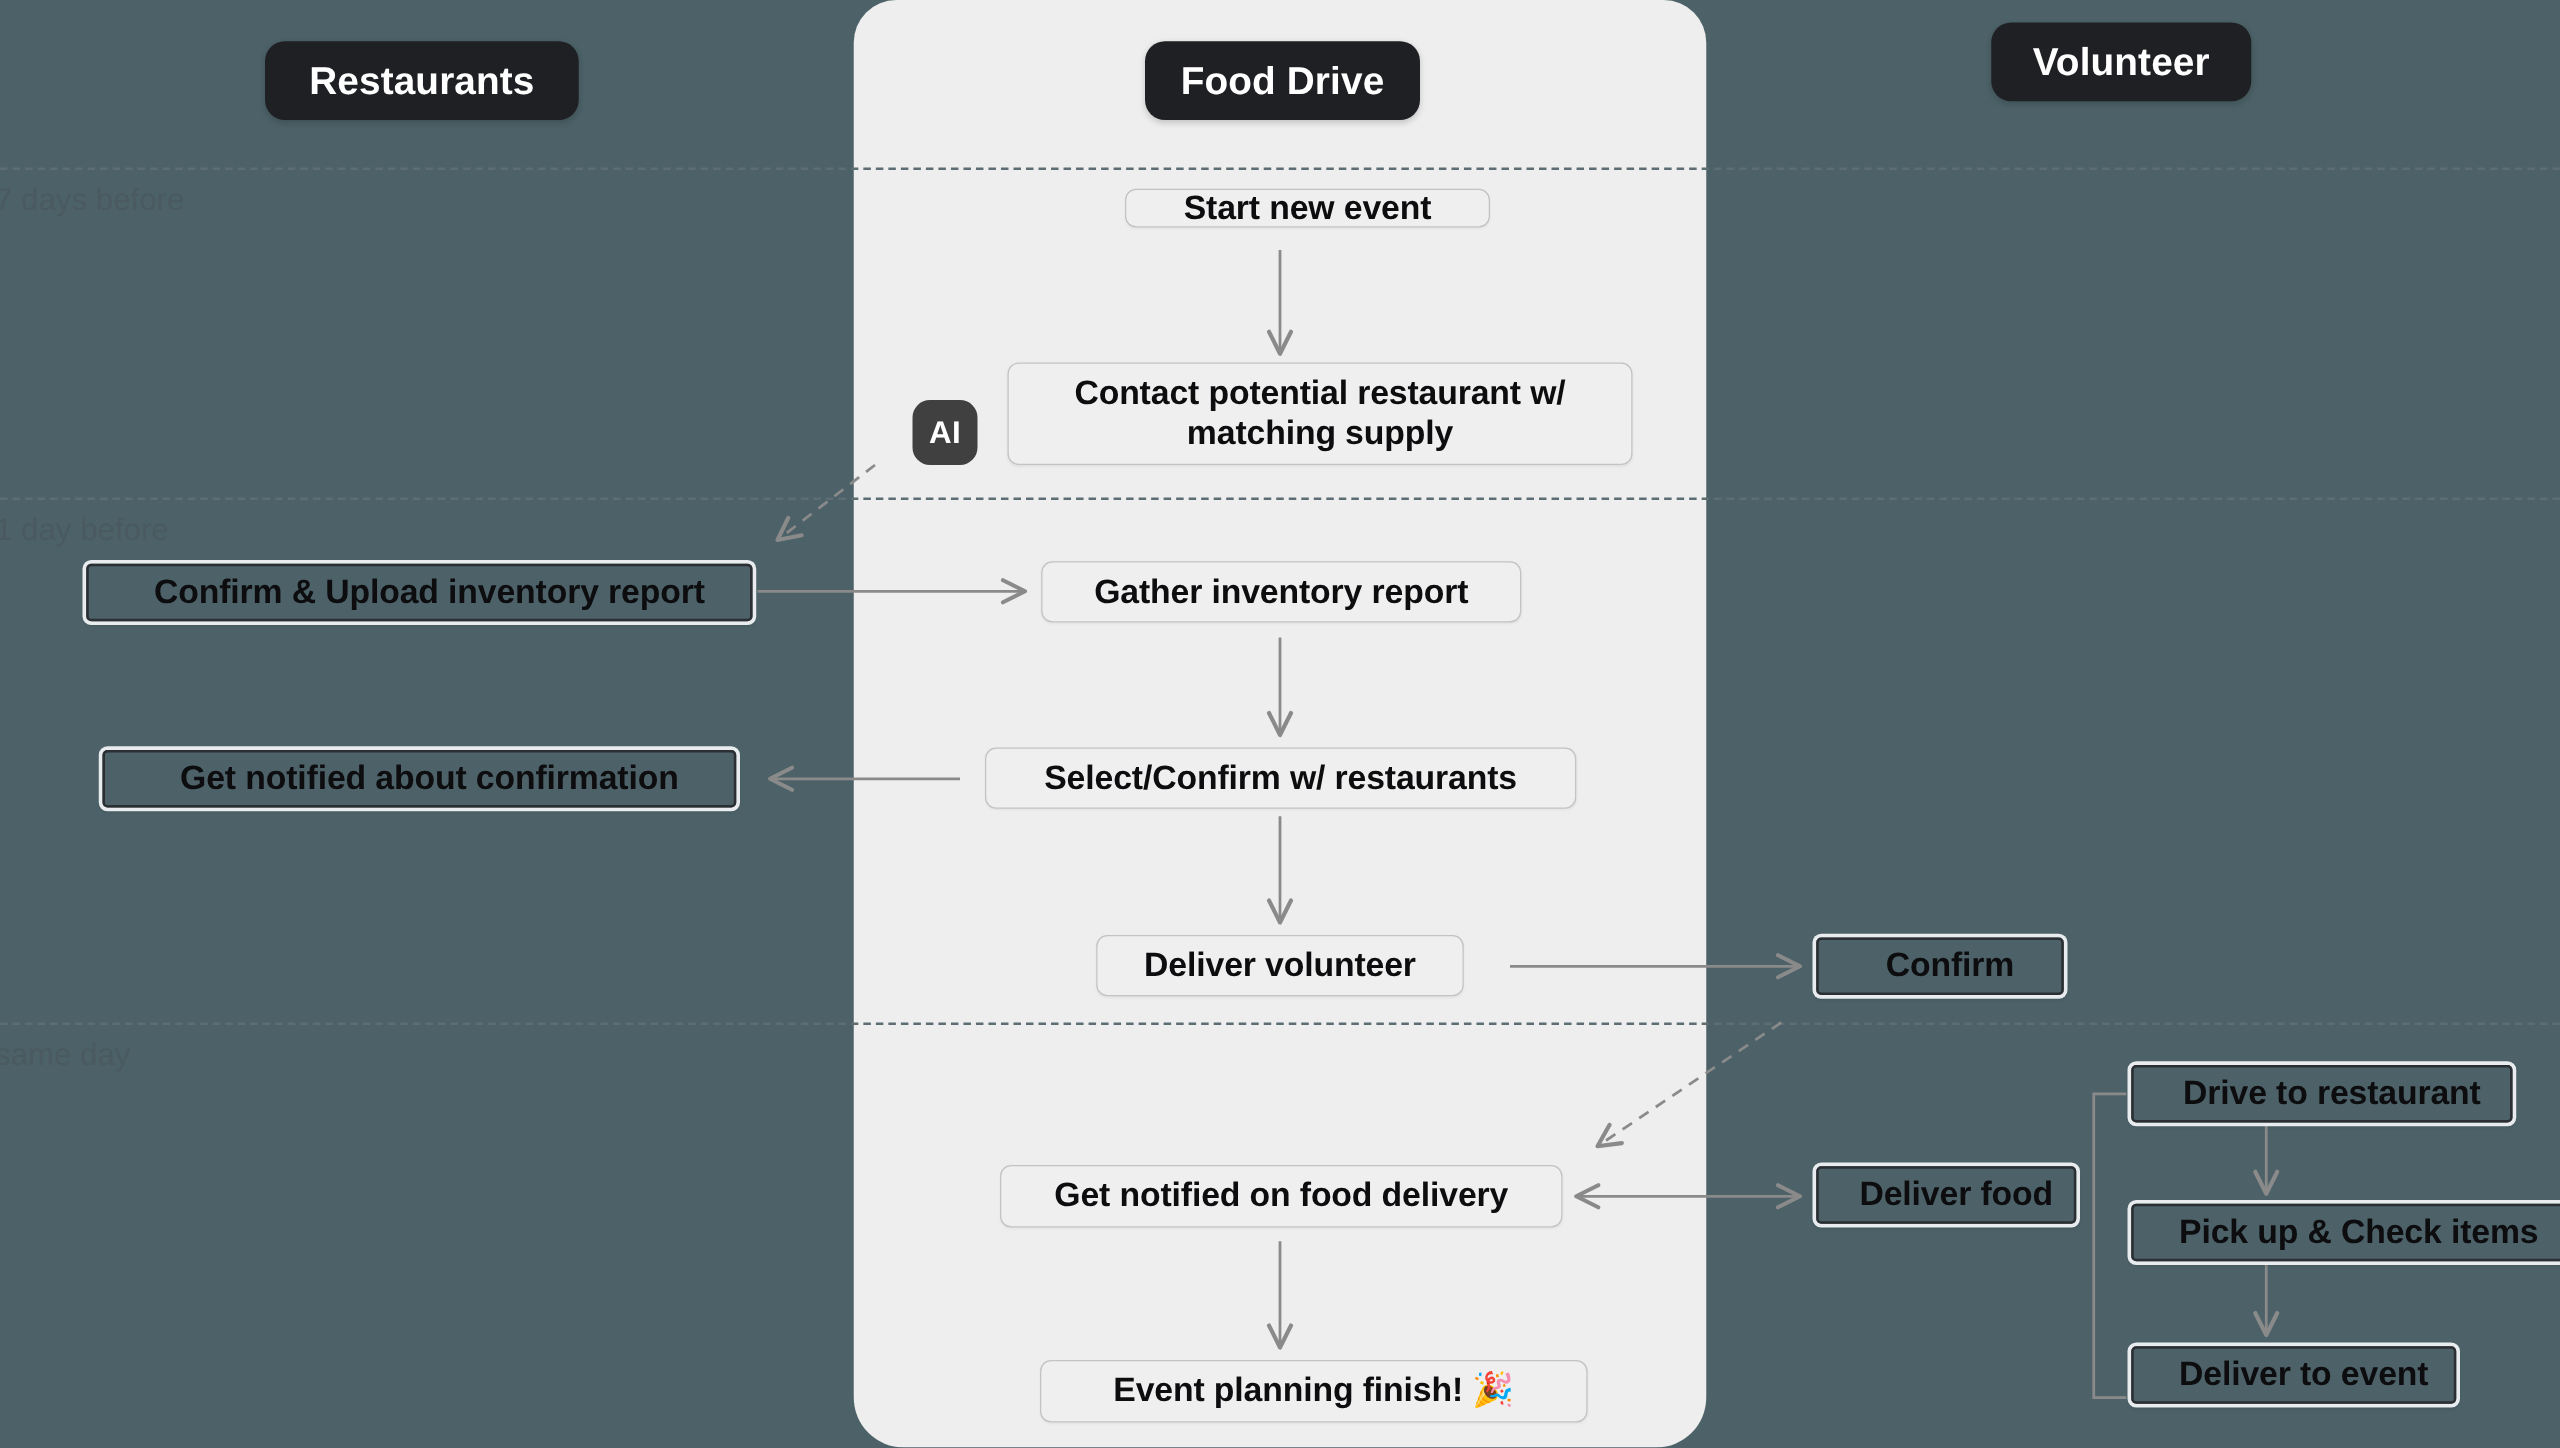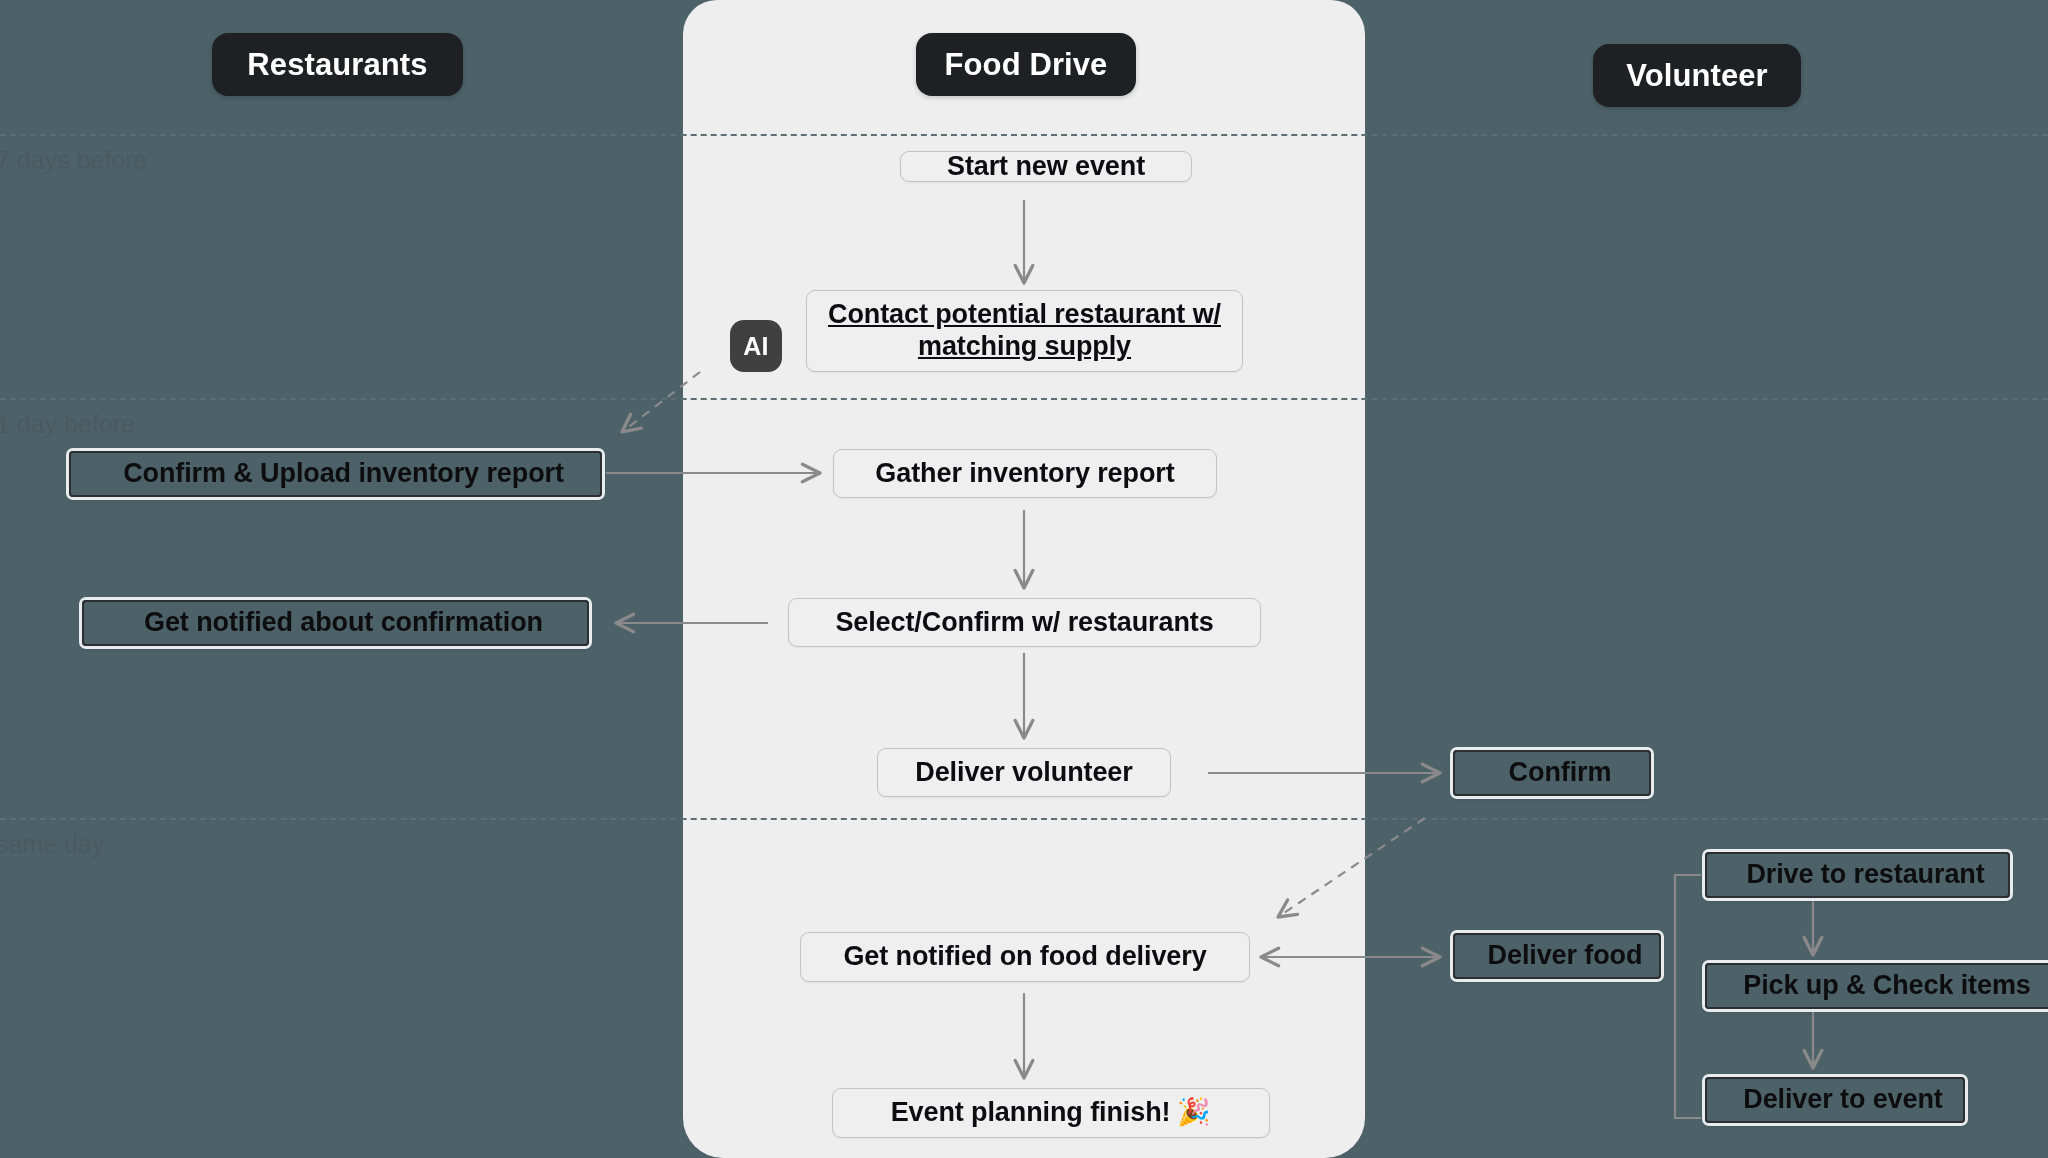--- a/index.html
+++ b/index.html
@@ -103,21 +103,21 @@
   <div class="phase-line" style="top:134px;"></div>
   <div class="phase-line" style="top:398px;"></div>
   <div class="phase-line" style="top:818px;"></div>
 
   <div class="phase-label" style="left:-4px;top:146px;">7 days before</div>
   <div class="phase-label" style="left:-4px;top:410px;">1 day before</div>
   <div class="phase-label" style="left:-4px;top:830px;">same day</div>
 
   <div class="col-header" style="left:212px;top:33px;width:251px;">Restaurants</div>
   <div class="col-header" style="left:916px;top:33px;width:220px;">Food Drive</div>
-  <div class="col-header" style="left:1593px;top:44px;width:208px;">Volunteer</div>
+  <div class="col-header" style="left:1593px;top:18px;width:208px;">Volunteer</div>
 
   <svg id="wires" viewBox="0 0 2048 1158">
     <defs>
       <marker id="arrowOpen" markerWidth="11" markerHeight="11" refX="9.2" refY="5.2" orient="auto" markerUnits="strokeWidth">
         <path d="M1.2,1.2 L9.2,5.2 L1.2,9.2" fill="none" stroke="#8a8a8a" stroke-width="1.5" stroke-linecap="round" stroke-linejoin="round"></path>
       </marker>
       <marker id="arrowOpenRev" markerWidth="11" markerHeight="11" refX="2.0" refY="5.2" orient="auto" markerUnits="strokeWidth">
         <path d="M10,1.2 L2,5.2 L10,9.2" fill="none" stroke="#8a8a8a" stroke-width="1.5" stroke-linecap="round" stroke-linejoin="round"></path>
       </marker>
     </defs>
@@ -148,21 +148,21 @@
       <line x1="1813" y1="1012" x2="1813" y2="1068" marker-end="url(#arrowOpen)"></line>
 
       <path d="M1701,875 L1675,875 L1675,1118 L1701,1118"></path>
     </g>
   </svg>
 
   <div class="node center" style="left:879px;top:151px;width:292px;height:31px;margin-left:21px;">Start new event</div>
 
   <div class="ai-badge" style="left:730px;top:320px;">AI</div>
 
-  <div class="node center" style="left:806px;top:290px;width:437px;height:82px;padding:12px 18px;text-decoration:underline;">Contact potential restaurant w/ matching supply</div>
+  <div class="node center" style="left:806px;top:290px;width:500px;height:82px;padding:12px 18px;">Contact potential restaurant w/ matching supply</div>
 
   <div class="node center" style="left:833px;top:449px;width:384px;height:49px;">Gather inventory report</div>
 
   <div class="node center" style="left:788px;top:598px;width:473px;height:49px;">Select/Confirm w/ restaurants</div>
 
   <div class="node center" style="left:877px;top:748px;width:294px;height:49px;">Deliver volunteer</div>
 
   <div class="node center" style="left:800px;top:932px;width:450px;height:50px;">Get notified on food delivery</div>
 
   <div class="node center" style="left:832px;top:1088px;width:438px;height:50px;">Event planning finish! 🎉</div>

